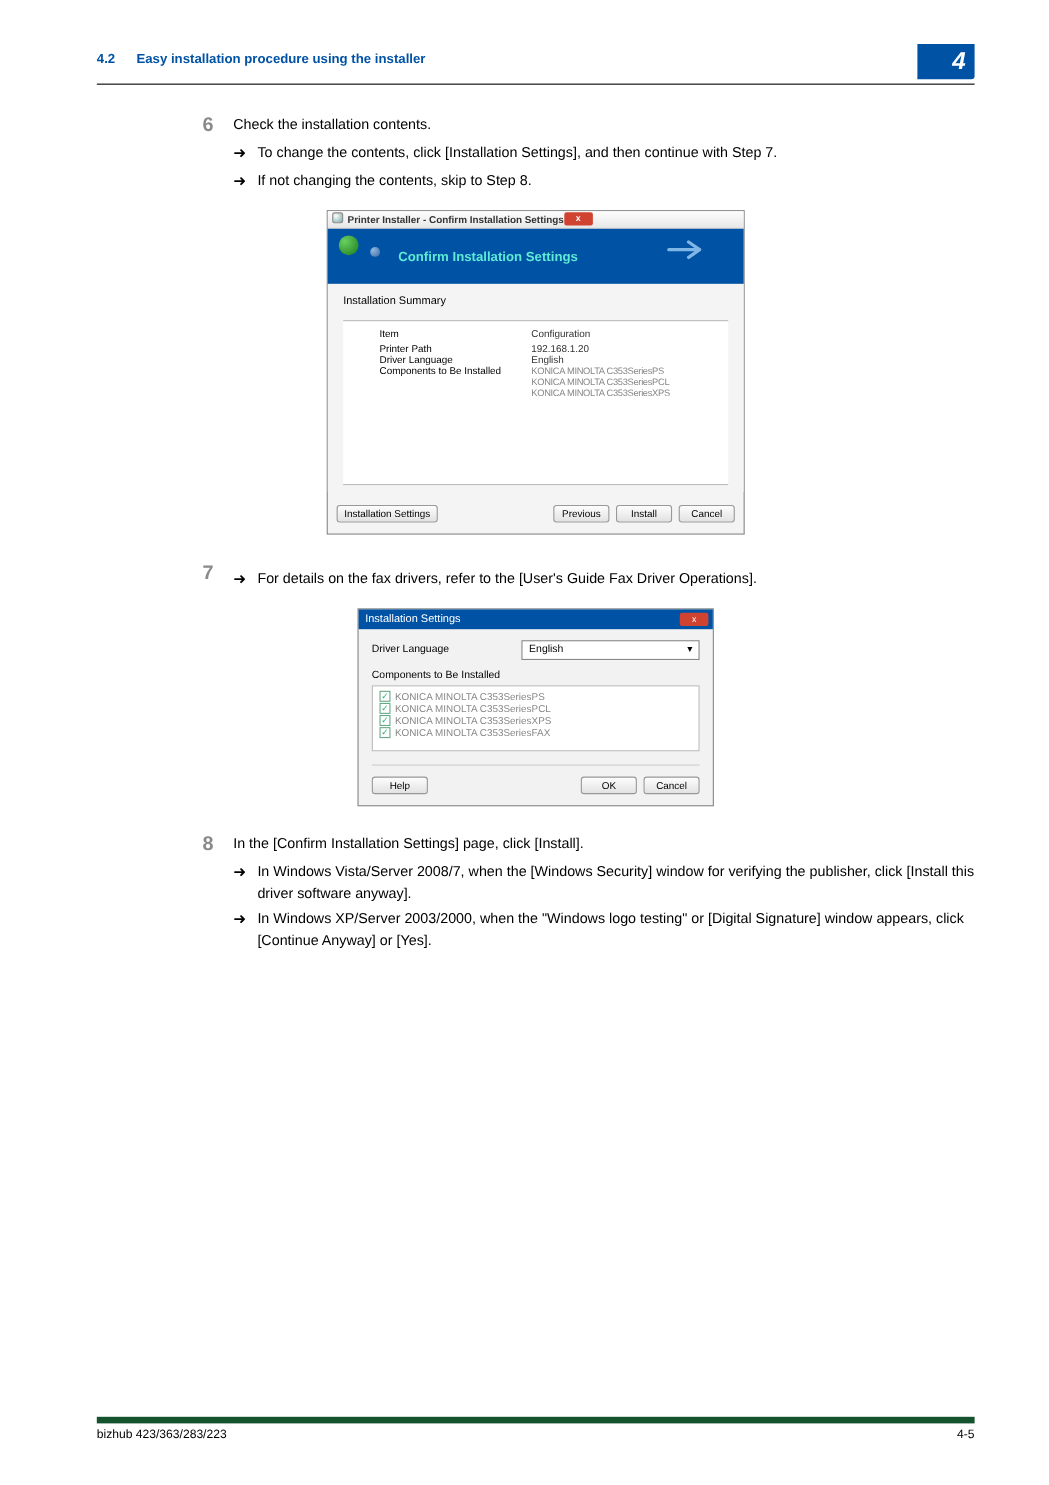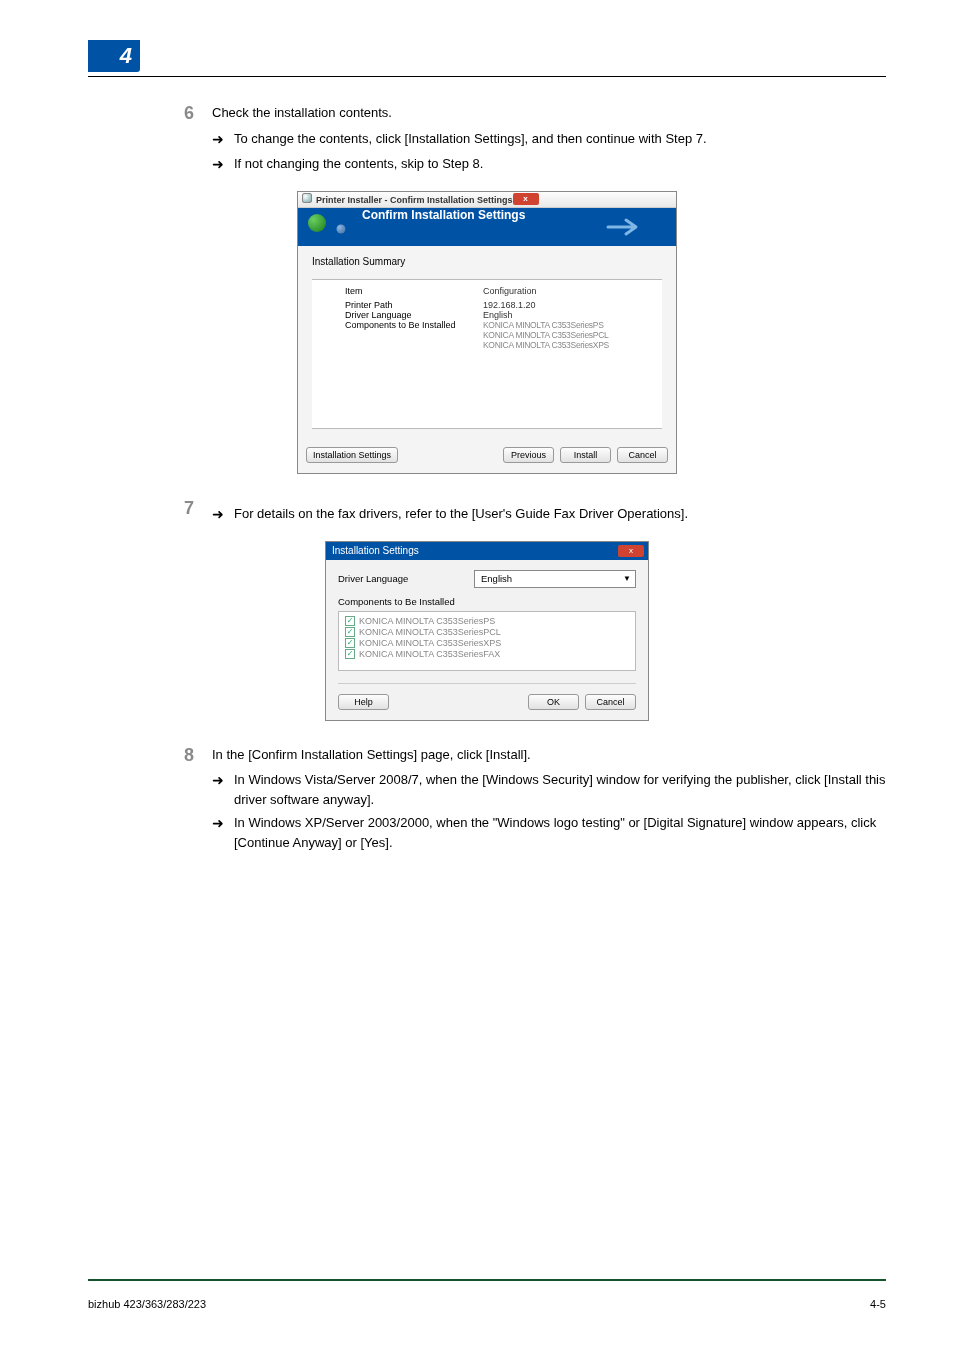--- a/index.html
+++ b/index.html
@@ -106,23 +106,24 @@
     width: 26px; height: 12px;
     background: #d04331;
     color: #fff;
     font-size: 8px;
     text-align: center;
     line-height: 12px;
     border-radius: 2px;
   }
   .dlg1-banner {
     background: #0052a5;
-    height: 38px;
-    display: flex;
-    color: #ffffff;
+    height: 50px;
+    display: flex;
+    align-items: center;
+    color: #5eead4;
     font-weight: bold;
     font-size: 12px;
     padding-left: 64px;
     position: relative;
   }
   .banner-bubbles {
     position:absolute; left:10px; top:6px; display:flex; gap:6px;
   }
   .bub { width:18px;height:18px;border-radius:50%;background:radial-gradient(circle at 30% 30%,#6ad060,#1a7a1a); }
   .bub.dim { background:radial-gradient(circle at 30% 30%,#8fb8e0,#3a6aa0); transform:scale(.5); margin-top:6px;}
@@ -178,29 +179,33 @@
     border:1px solid #bbb; background:#fff; padding:4px 6px 4px 6px;
     min-height:60px;
   }
   .chk-row { display:flex; align-items:center; gap:4px; font-size:9px; color:#888; margin-bottom:1px;}
   .chk { width:10px;height:10px;border:1px solid #6a8;display:inline-flex;align-items:center;justify-content:center;font-size:8px;color:#2a7;}
   .dlg2-buttons { display:flex; justify-content:space-between; margin-top:12px; border-top:1px solid #ccc; padding-top:10px;}
   .dlg2-buttons .right-group { display:flex; gap:6px;}
   
   .page-footer {
     position:absolute; bottom:40px; left:88px; right:68px;
-    border-top:2px solid #14532d;
+    border-top:6px solid #14532d;
     display:flex; justify-content:space-between;
-    font-size:11px; padding-top:17px;
+    font-size:11px; padding-top:4px;
   }
 </style>
 </head>
 <body>
 
 <div class="header-row">
+  <div class="header-left">
+    <span class="sec-num">4.2</span>
+    <span>Easy installation procedure using the installer</span>
+  </div>
   <div class="chapter-badge">
     <span>4</span>
   </div>
 </div>
 
 <div class="step-row">
   <div class="step-num">6</div>
   <div class="step-body">
     <div>Check the installation contents.</div>
     <div class="sub-list">

